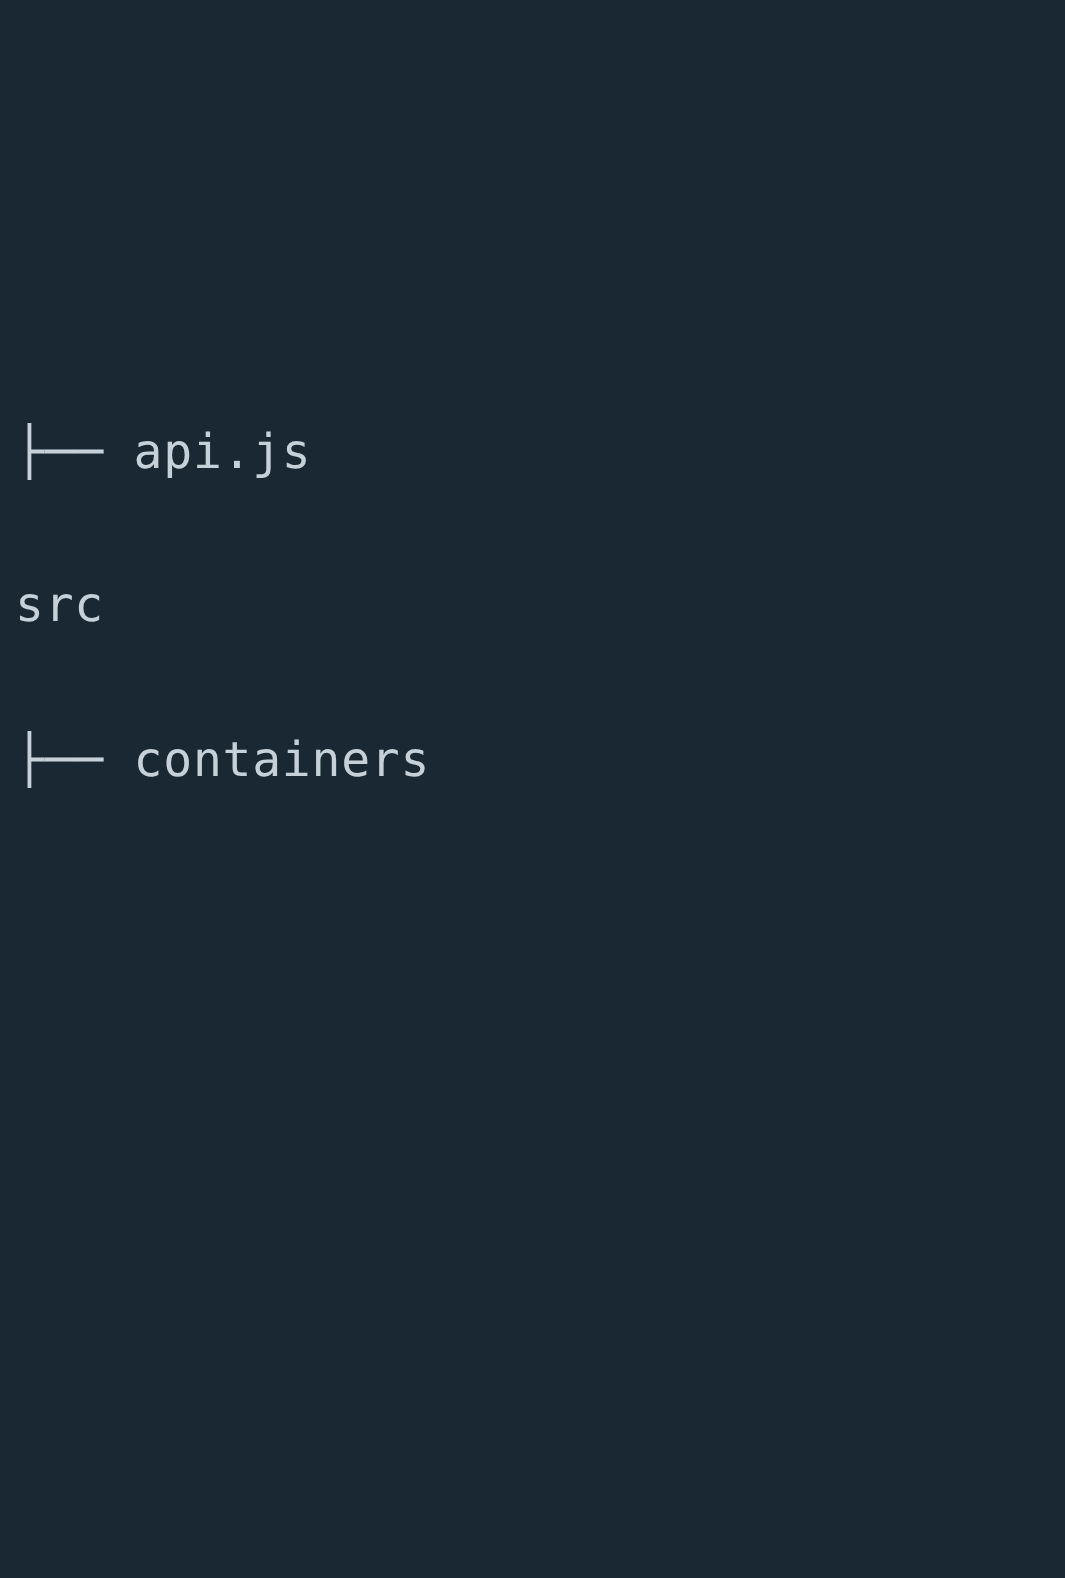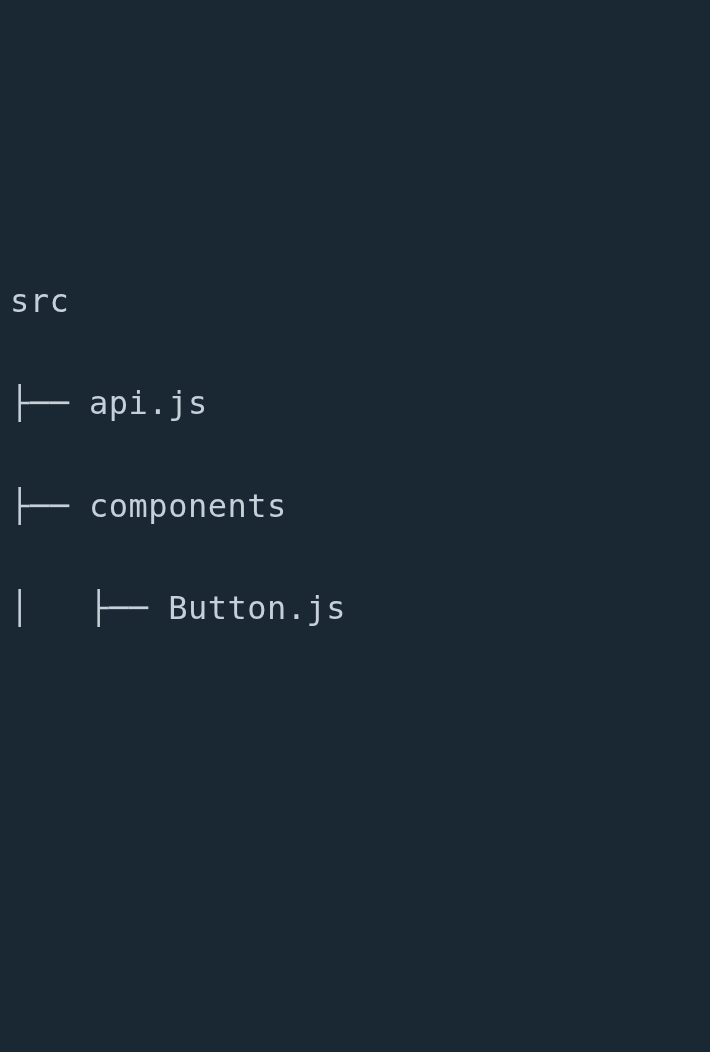--- a/index.html
+++ b/index.html
@@ -23,24 +23,23 @@
     .tree-line {
       display: block;
     }
   </style>
 </head>
 <body>
 
 
 
 <div class="tree-container">
+<span class="tree-line">├── api.js</span>
 <span class="tree-line">src</span>
-<span class="tree-line">├── api.js</span>
-<span class="tree-line">├── components</span>
-<span class="tree-line">│   ├── Button.js</span>
+<span class="tree-line">├── containers</span>
 
 
 
 
 
 
 
 
 
 

